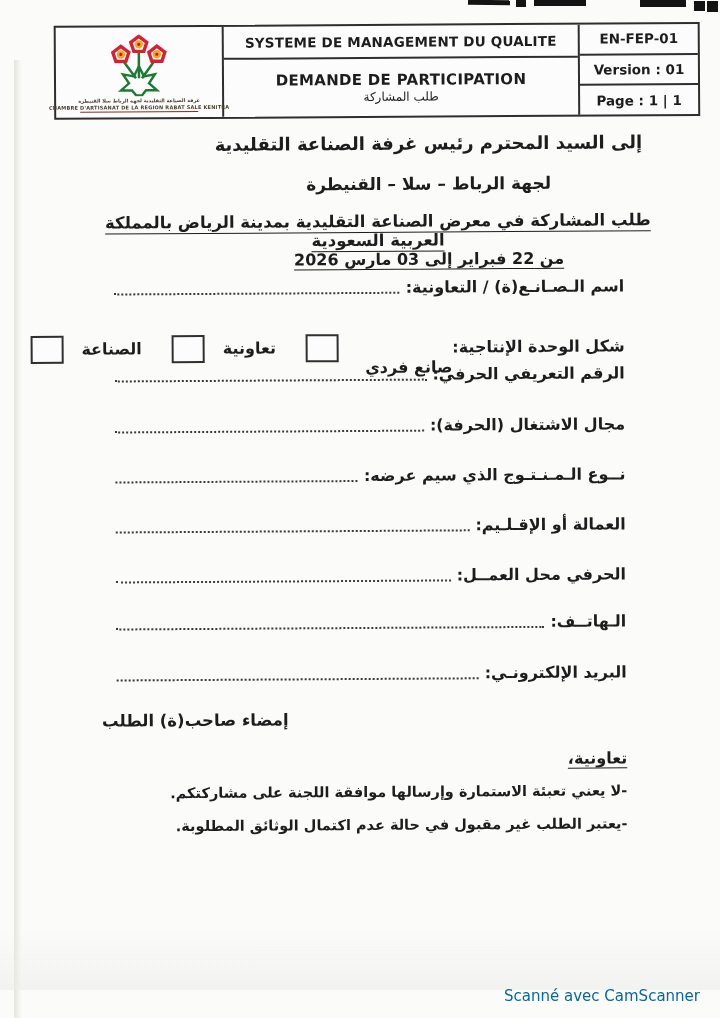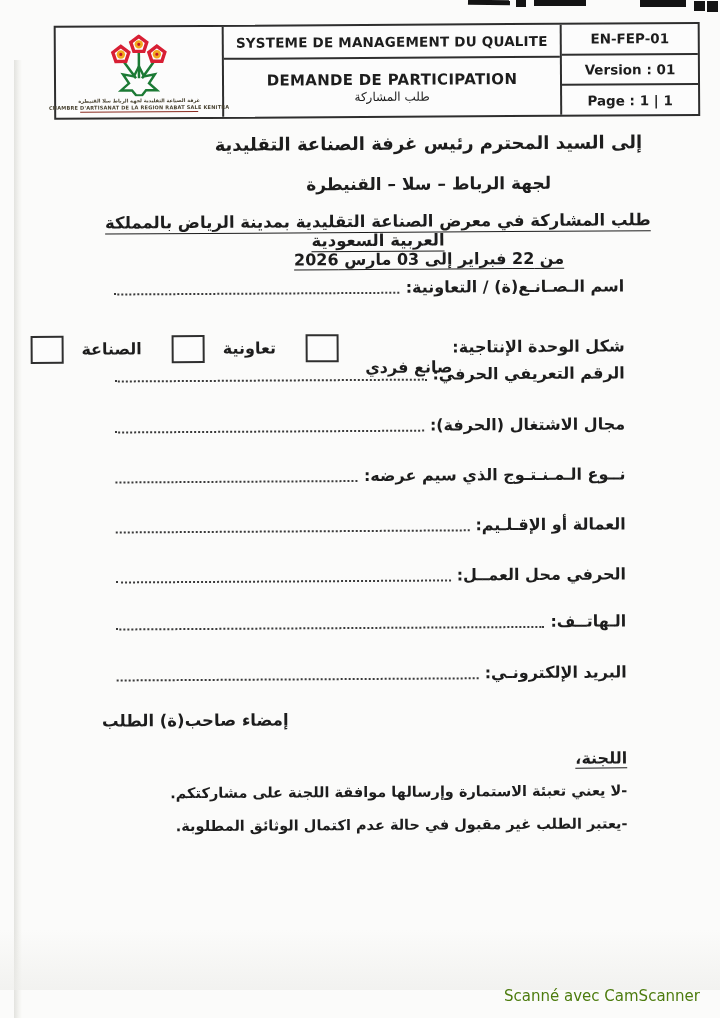--- a/index.html
+++ b/index.html
@@ -33,21 +33,21 @@
     align-items:center;justify-content:center;padding-top:2px;}
   .logo-captions{text-align:center;line-height:1.25;margin-top:1px;}
   .logo-cap{display:block;font-size:5px;font-weight:bold;color:#4a4433;letter-spacing:.2px;white-space:nowrap;}
   .logo-rule{width:118px;height:1px;background:#8a2b20;margin-top:1px;}
   .cell-mid{flex:1;display:flex;flex-direction:column;}
   .mid-a{height:31px;border-bottom:2px solid #2e2e2e;display:flex;align-items:center;justify-content:center;
     font-weight:bold;font-size:13.5px;letter-spacing:.2px;}
   .mid-b{flex:1;display:flex;flex-direction:column;align-items:center;justify-content:center;gap:1px;}
   .mid-fr{font-weight:bold;font-size:15px;letter-spacing:.3px;}
   .mid-ar{font-weight:normal;font-size:12px;}
-  .cell-right{width:138px;border-left:2px solid #2e2e2e;display:flex;flex-direction:column;}
+  .cell-right{width:120px;border-left:2px solid #2e2e2e;display:flex;flex-direction:column;}
   .rc{flex:1;display:flex;align-items:center;justify-content:center;font-weight:bold;font-size:13.5px;}
   .rc1,.rc2{border-bottom:2px solid #2e2e2e;}
 
   
   .tline{position:absolute;text-align:center;font-weight:bold;}
   .t1{left:160px;right:20px;top:133px;font-size:18px;}
   .t2{left:160px;right:20px;top:174px;font-size:17px;}
   .t3{left:88px;right:50px;top:212px;font-size:16.5px;text-decoration:underline;text-underline-offset:5px;}
   .t4{left:160px;right:20px;top:250px;font-size:16px;text-decoration:underline;text-underline-offset:4px;}
 
@@ -68,21 +68,21 @@
   .cb:last-child{margin-left:0;}
 
   .sig{position:absolute;left:100px;top:710px;font-weight:bold;font-size:16.5px;}
 
   
   .note-head{position:absolute;right:95px;top:750px;font-weight:bold;font-size:16px;
     text-decoration:underline;text-underline-offset:4px;}
   .note-item{position:absolute;right:95px;left:100px;text-align:right;font-weight:bold;font-size:14.5px;}
   .n0{top:784px;} .n1{top:817px;}
 
-  .cam-footer{position:absolute;right:20px;bottom:13px;font-size:15px;color:#4d7c0f;
+  .cam-footer{position:absolute;right:20px;bottom:13px;font-size:15px;color:#0369a1;
     font-family:"DejaVu Sans","Liberation Sans",sans-serif;}
   [dir="rtl"]{direction:rtl;unicode-bidi:isolate;}
 </style>
 </head>
 <body>
 
 <div class="page-edge"></div>
 <div class="bottom-shade"></div>
 
 <div class="artifact a1"></div>
@@ -184,19 +184,19 @@
     <span class="field-label">الـهاتــف:</span>
     <span class="dots"></span>
   </div>
   <div class="field-row fr7" dir="rtl">
     <span class="field-label">البريد الإلكترونـي:</span>
     <span class="dots"></span>
   </div>
 
   <div class="sig" dir="rtl">إمضاء صاحب(ة) الطلب</div>
 
-  <div class="note-head" dir="rtl">اللجنة،</div>
+  <div class="note-head" dir="rtl">تعاونية،</div>
   <div class="note-item n0" dir="rtl">-لا يعني تعبئة الاستمارة وإرسالها موافقة اللجنة على مشاركتكم.</div>
   <div class="note-item n1" dir="rtl">-يعتبر الطلب غير مقبول في حالة عدم اكتمال الوثائق المطلوبة.</div>
 
 </div>
 
 <div class="cam-footer">Scanné avec CamScanner</div>
 
 </body></html>

